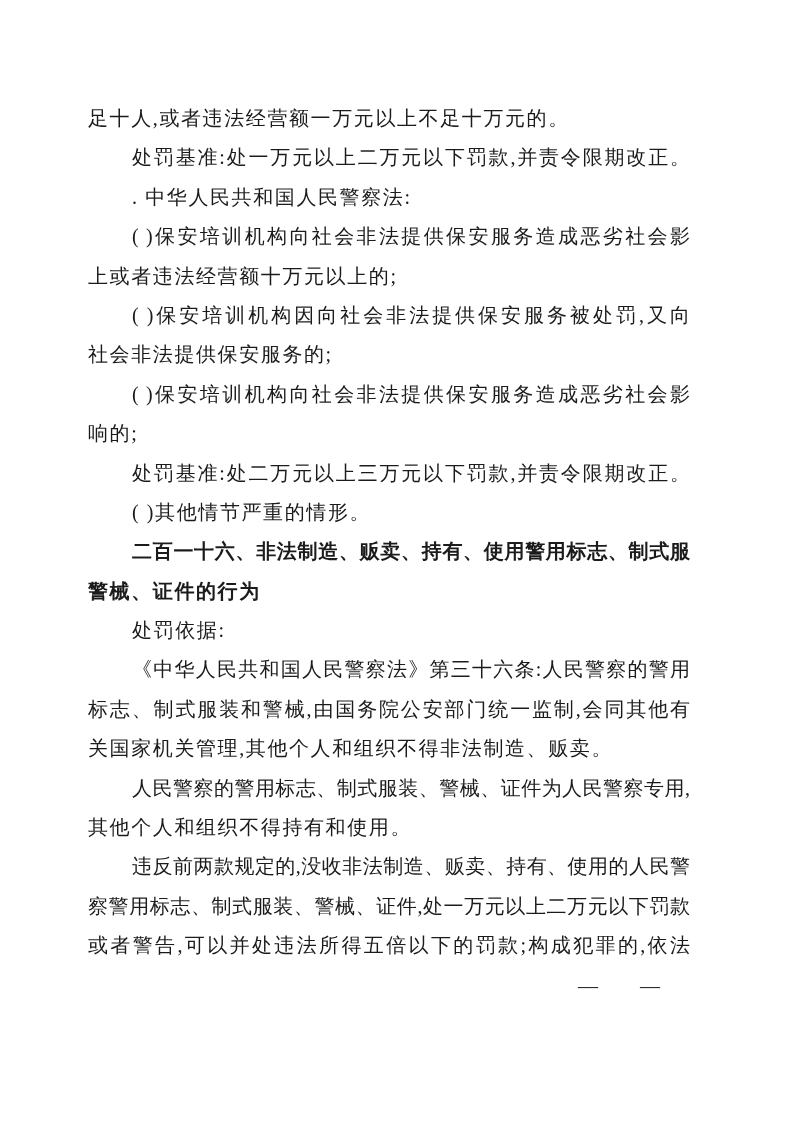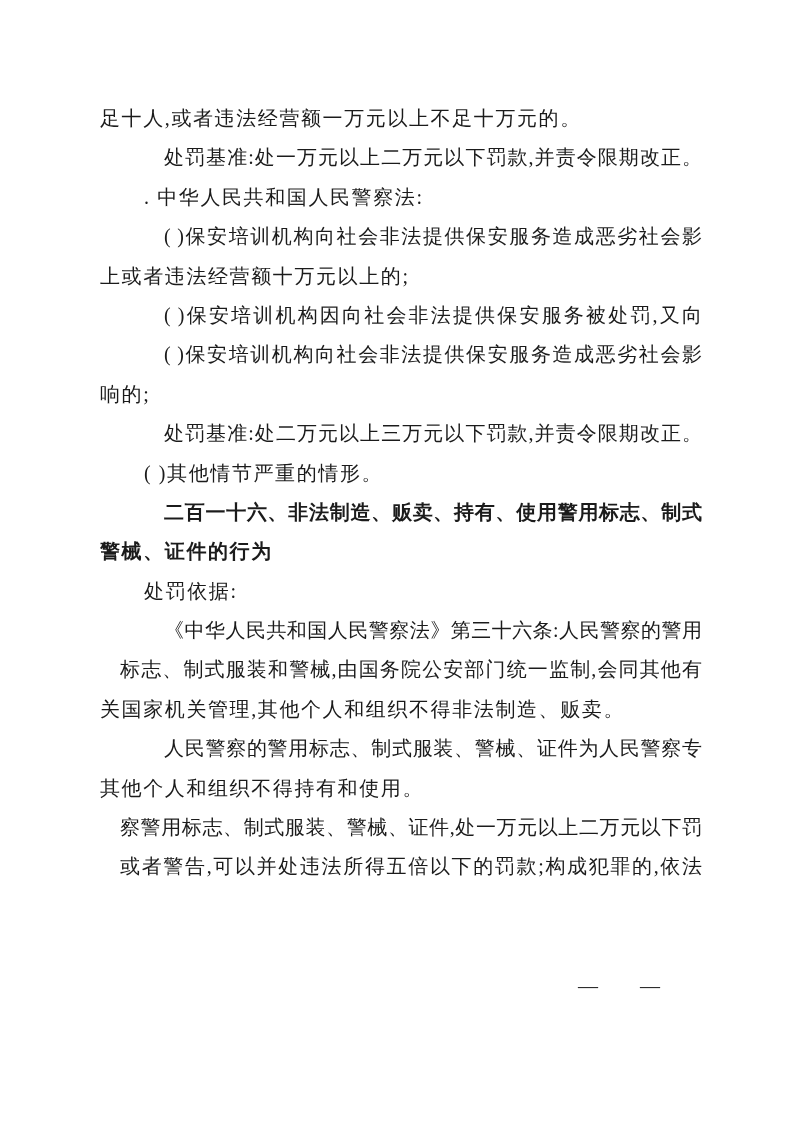--- a/index.html
+++ b/index.html
@@ -18,21 +18,21 @@
   .page {
     position: absolute;
     left: 0;
     top: 0;
     width: 793px;
     height: 1122px;
     background: #ffffff;
   }
   .doc-body {
     position: absolute;
-    left: 100px;
+    left: 88px;
     top: 99px;
     width: 602px;
   }
   .line {
     height: 39.4px;
     line-height: 39.4px;
     font-size: 20px;
     letter-spacing: 1.6px;
     white-space: nowrap;
     overflow: hidden;
@@ -40,21 +40,20 @@
   .line.indent {
     padding-left: 44px;
   }
   
   .line.fill {
     letter-spacing: 0;
     white-space: normal;
     text-align: justify;
     text-align-last: justify;
     text-justify: inter-character;
-    margin-left: 20px;
   }
   
   .line.bold {
     font-family: "Liberation Sans", "DejaVu Sans", sans-serif;
     font-weight: 700;
     font-size: 20px;
   }
   .footer {
     position: absolute;
     left: 578px;
@@ -77,32 +76,34 @@
 
 <div class="page">
 
   <div class="doc-body">
       <div class="line">足十人,或者违法经营额一万元以上不足十万元的。</div>
       <div class="line indent fill">处罚基准:处一万元以上二万元以下罚款,并责令限期改正。</div>
       <div class="line indent">. 中华人民共和国人民警察法:</div>
       <div class="line indent fill">( )保安培训机构向社会非法提供保安服务造成恶劣社会影</div>
       <div class="line">上或者违法经营额十万元以上的;</div>
       <div class="line indent fill">( )保安培训机构因向社会非法提供保安服务被处罚,又向</div>
+      <div class="line">社会非法提供保安服务的;</div>
       <div class="line indent fill">( )保安培训机构向社会非法提供保安服务造成恶劣社会影</div>
       <div class="line">响的;</div>
       <div class="line indent fill">处罚基准:处二万元以上三万元以下罚款,并责令限期改正。</div>
       <div class="line indent">( )其他情节严重的情形。</div>
       <div class="line indent bold fill">二百一十六、非法制造、贩卖、持有、使用警用标志、制式服装、</div>
       <div class="line bold">警械、证件的行为</div>
       <div class="line indent">处罚依据:</div>
       <div class="line indent fill">《中华人民共和国人民警察法》第三十六条:人民警察的警用</div>
       <div class="line fill">标志、制式服装和警械,由国务院公安部门统一监制,会同其他有</div>
       <div class="line">关国家机关管理,其他个人和组织不得非法制造、贩卖。</div>
       <div class="line indent fill">人民警察的警用标志、制式服装、警械、证件为人民警察专用,</div>
       <div class="line">其他个人和组织不得持有和使用。</div>
+      <div class="line indent fill">违反前两款规定的,没收非法制造、贩卖、持有、使用的人民警</div>
       <div class="line fill">察警用标志、制式服装、警械、证件,处一万元以上二万元以下罚款</div>
       <div class="line fill">或者警告,可以并处违法所得五倍以下的罚款;构成犯罪的,依法</div>
     </div>
 
   <div class="footer">
     <span class="dash">—</span>
     <span class="dash">—</span>
   </div>
 
 </div>

